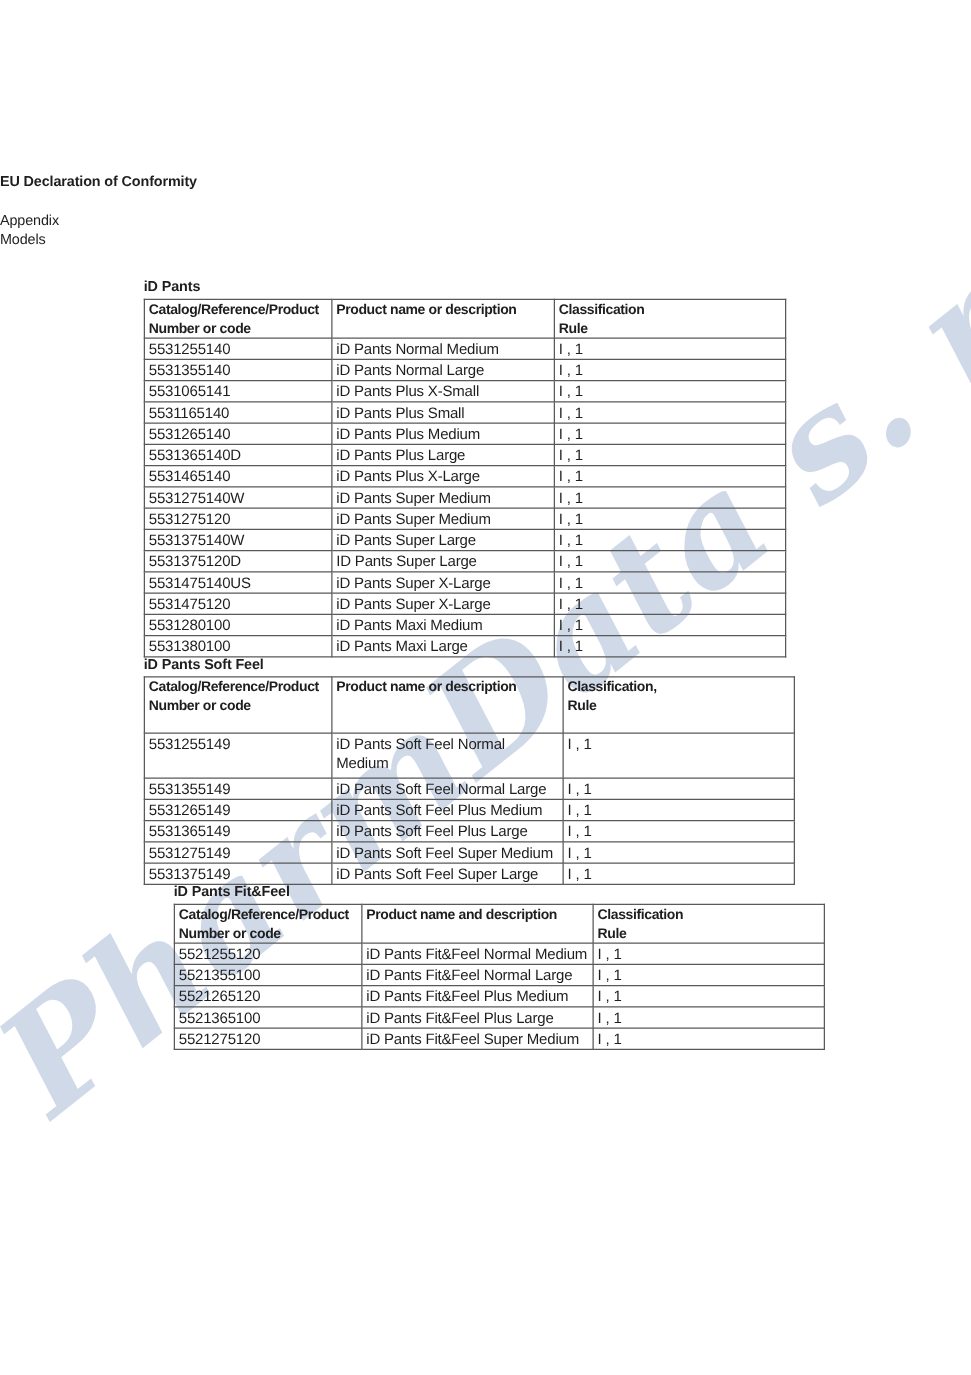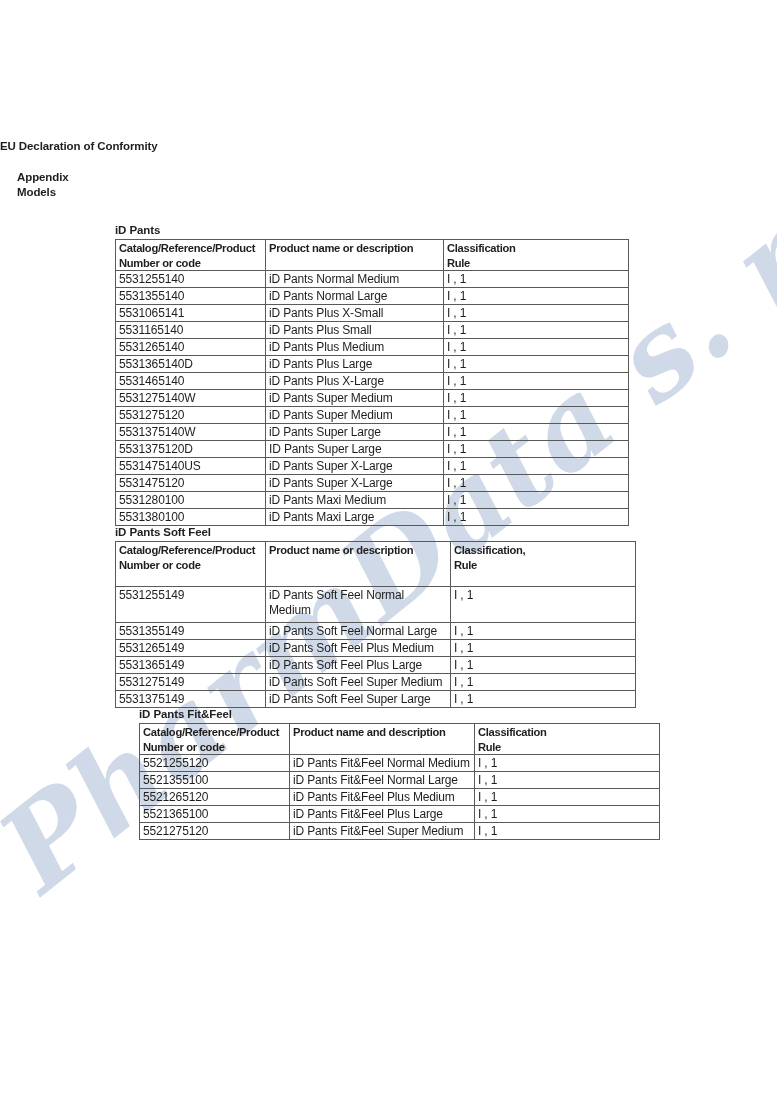--- a/index.html
+++ b/index.html
@@ -35,23 +35,22 @@
     text-align: left;
     line-height: 15px;
   }
   .doc-title {
     font-size: 11.5px;
     font-weight: bold;
     letter-spacing: -0.1px;
   }
   .doc-sub {
     font-size: 11.5px;
-    font-weight: bold;
+    font-weight: normal;
     letter-spacing: -0.1px;
-    padding-left: 17px;
   }
   .doc-sub.first { margin-top: 16px; }
 
   .doc-body { margin-left: 115px; margin-top: 24px; }
 
   .section-heading {
     font-size: 11.5px;
     font-weight: bold;
     letter-spacing: -0.1px;
     line-height: 13px;

